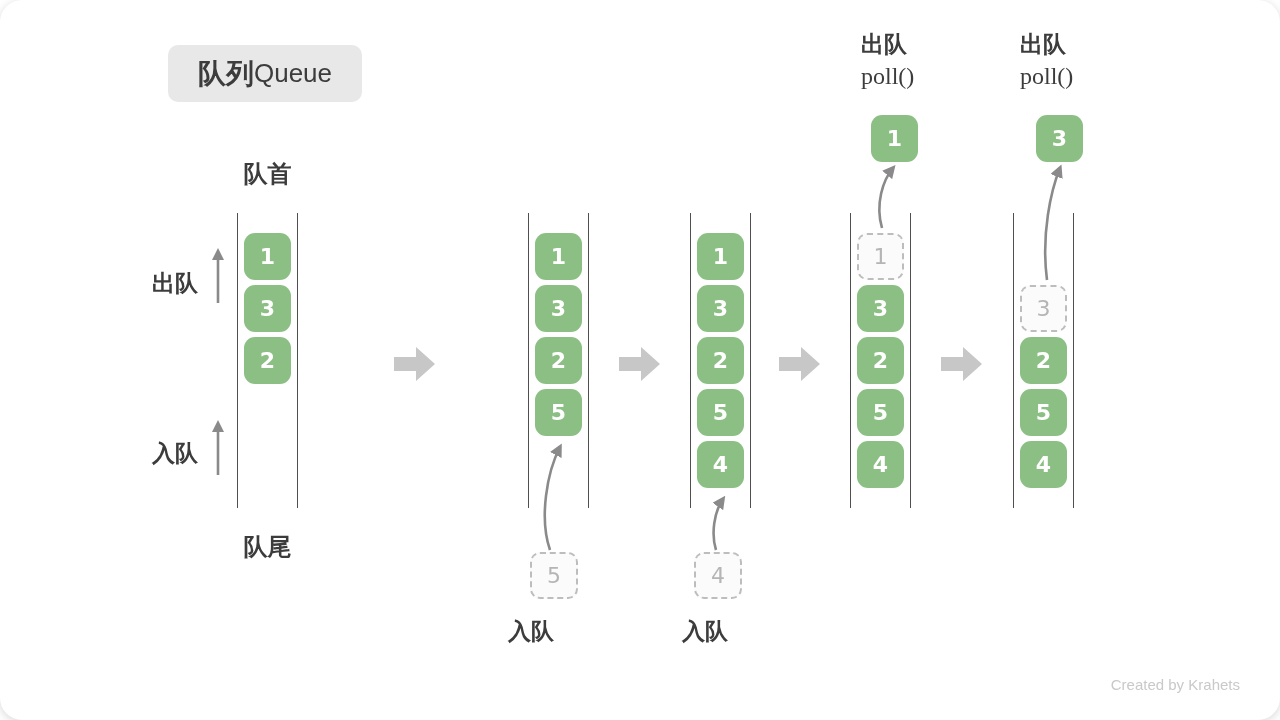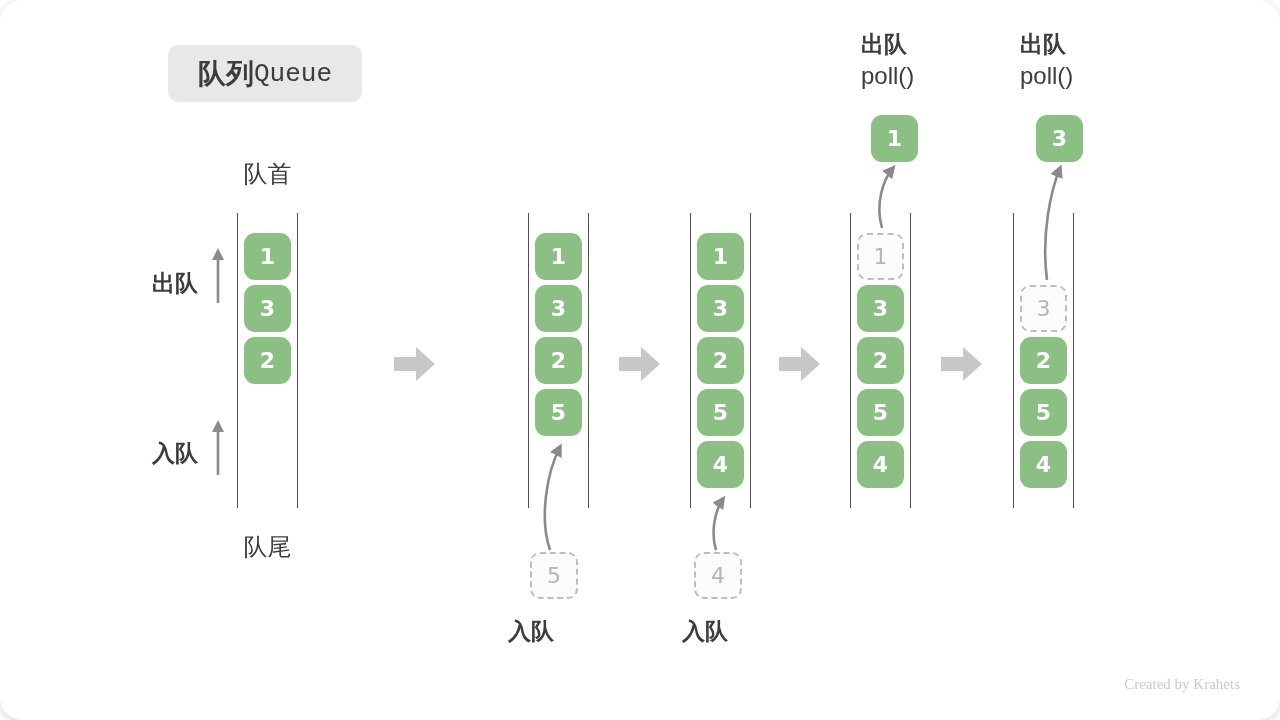--- a/index.html
+++ b/index.html
@@ -20,24 +20,24 @@
     border-radius:22px;box-shadow:0 2px 10px rgba(0,0,0,0.16);
     overflow:hidden;font-family:"Liberation Sans","DejaVu Sans",sans-serif;
   }
   .abs{position:absolute;}
   
   .badge{
     left:168px;top:45px;width:194px;height:57px;background:var(--badge-bg);
     border-radius:10px;display:flex;align-items:center;justify-content:center;
   }
   .badge .zh{font-size:28px;font-weight:bold;color:var(--label-dark);}
-  .badge .en{font-size:26px;color:var(--label-dark);font-family:Liberation Mono, monospace;}
+  .badge .en{font-size:26px;color:var(--label-dark);font-family:Liberation Sans, sans-serif;}
   
   .cn-label{font-size:23px;font-weight:bold;color:var(--label-dark);white-space:nowrap;}
-  .col-caption{width:61px;text-align:center;font-size:24px;font-weight:normal;color:var(--label-dark);}
+  .col-caption{width:61px;text-align:center;font-size:24px;font-weight:bold;color:var(--label-dark);}
   
   .queue-col{
     top:213px;height:295px;width:61px;box-sizing:border-box;
     border-left:1.5px solid var(--wall-line);border-right:1.5px solid var(--wall-line);
   }
   .block{
     position:absolute;left:6px;width:47px;height:47px;background:var(--block-green);
     border-radius:11px;color:#ffffff;font-size:22px;font-weight:bold;
     display:flex;align-items:center;justify-content:center;
     font-family:"DejaVu Sans","Liberation Sans",sans-serif;
@@ -51,26 +51,26 @@
     width:48px;height:47px;background:#FBFBFB;border:2.2px dashed var(--ghost-border);
     box-sizing:border-box;border-radius:10px;color:var(--ghost-text);font-size:22px;
     display:flex;align-items:center;justify-content:center;
     font-family:"DejaVu Sans","Liberation Sans",sans-serif;
   }
   .polled{position:absolute;left:0;top:0;}
   
   .op-label .zh{font-size:23px;font-weight:bold;color:var(--label-dark);line-height:30px;}
   .op-label .call{
     font-size:24px;color:var(--label-dark);line-height:34px;
-    font-family:Liberation Sans, sans-serif;
+    font-family:Liberation Serif, serif;
   }
   .op-label .call .arg{color:var(--arg-green);font-weight:bold;}
   .credit{
     right:40px;top:676px;font-size:15px;color:var(--credit-gray);
-    font-family:Liberation Serif, serif;
+    font-family:Liberation Sans, sans-serif;
   }
 </style>
 </head>
 <body>
 
 <div class="canvas">
 
   <div class="abs badge">
     <span class="zh">队列</span>
     <span class="en">Queue</span>

